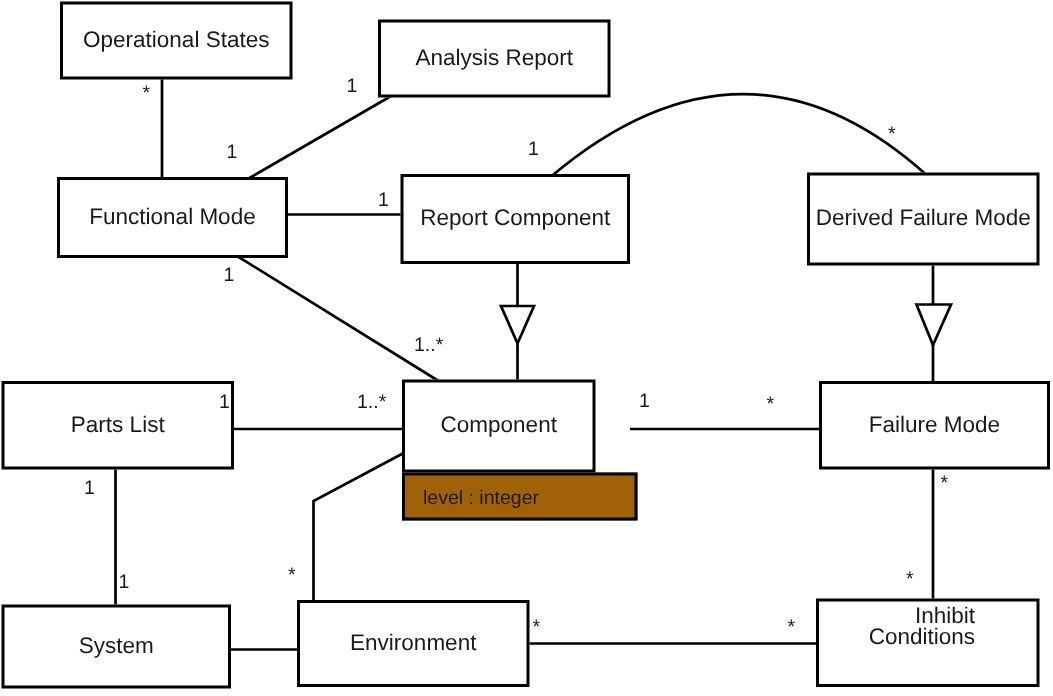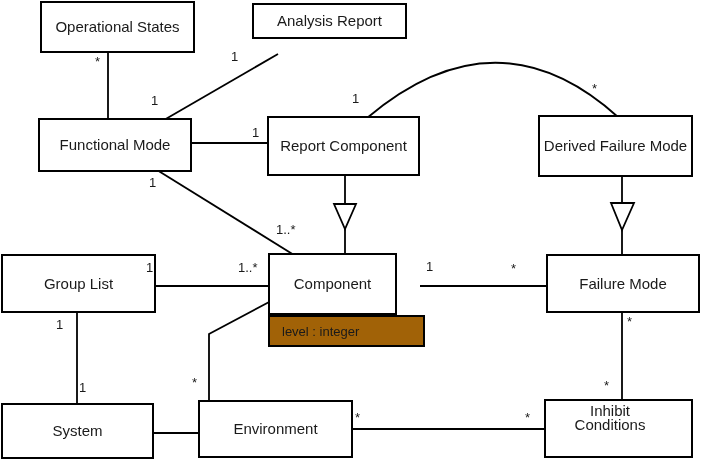--- a/index.html
+++ b/index.html
@@ -38,21 +38,21 @@
     justify-content: center;
     font-size: 15px;
     color: var(--text, #1a1a1a);
     text-align: center;
     line-height: 14px;
   }
   .uml-class.align-left {
     align-items: flex-start;
     justify-content: flex-start;
     padding: 3px 0 0 24px;
-    text-align: center;
+    text-align: right;
   }
   .uml-class.align-left .class-name { width: 80px; }
   .uml-attr {
     position: absolute;
     box-sizing: border-box;
     border: 2px solid var(--line, #000000);
     background: #a16207;
     display: flex;
     align-items: center;
     font-size: 13px;
@@ -89,34 +89,34 @@
 
     <line x1="345" y1="174" x2="345" y2="255"></line>
     <line x1="622" y1="175" x2="622" y2="256"></line>
     <polygon points="334,204 356,204 345,229"></polygon>
     <polygon points="611,203 634,203 622,230"></polygon>
   </svg>
 
   <div class="uml-class" style="left:40px;top:1px;width:155px;height:52px">
     <span class="class-name">Operational States</span>
   </div>
-  <div class="uml-class" style="left:252px;top:3px;width:155px;height:36px">
+  <div class="uml-class" style="left:252px;top:13px;width:155px;height:52px">
     <span class="class-name">Analysis Report</span>
   </div>
   <div class="uml-class" style="left:38px;top:118px;width:154px;height:54px">
     <span class="class-name">Functional Mode</span>
   </div>
   <div class="uml-class" style="left:267px;top:116px;width:153px;height:60px">
     <span class="class-name">Report Component</span>
   </div>
   <div class="uml-class" style="left:538px;top:115px;width:155px;height:62px">
     <span class="class-name">Derived Failure Mode</span>
   </div>
   <div class="uml-class" style="left:1px;top:254px;width:155px;height:59px">
-    <span class="class-name">Group List</span>
+    <span class="class-name">Parts List</span>
   </div>
   <div class="uml-class" style="left:268px;top:253px;width:129px;height:62px">
     <span class="class-name">Component</span>
   </div>
   <div class="uml-attr" style="left:268px;top:315px;width:157px;height:32px">
     <span>level : integer</span>
   </div>
   <div class="uml-class" style="left:546px;top:254px;width:154px;height:59px">
     <span class="class-name">Failure Mode</span>
   </div>

